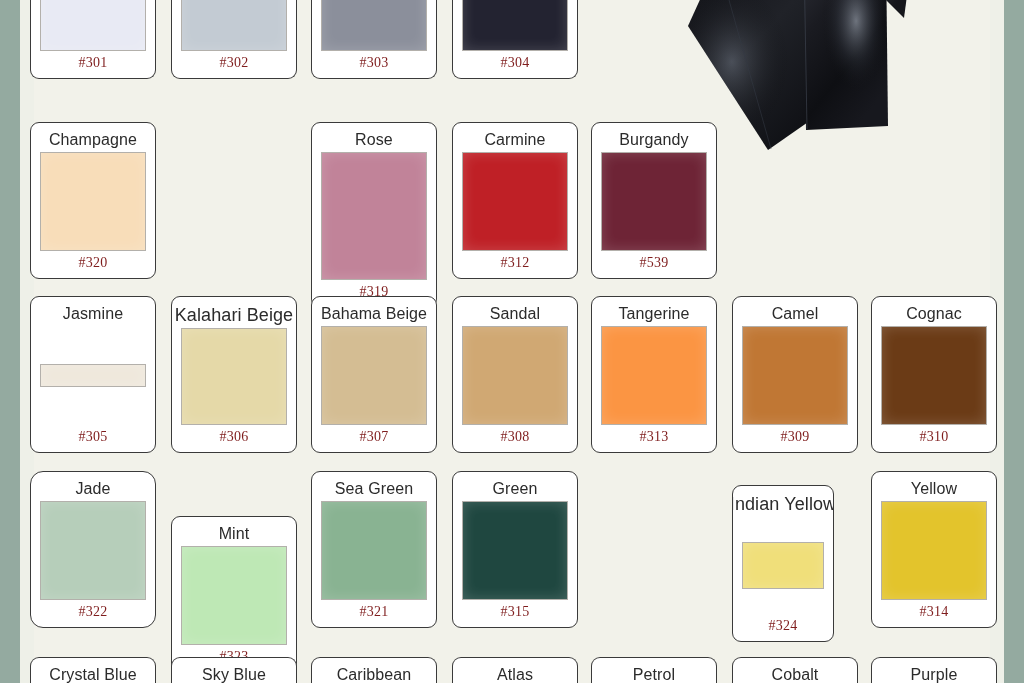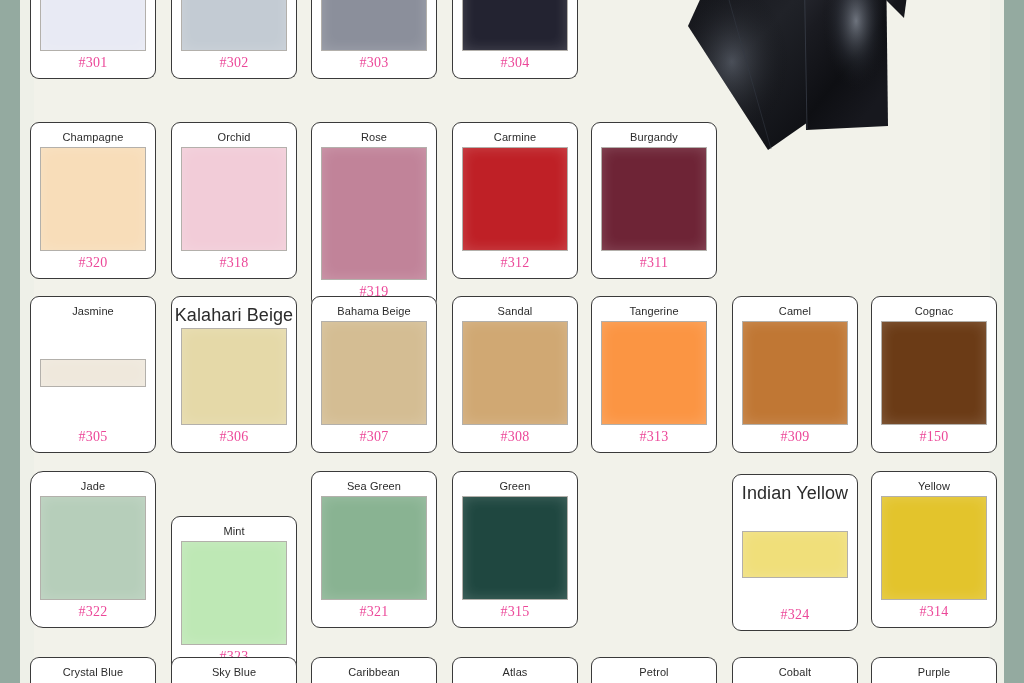--- a/index.html
+++ b/index.html
@@ -39,21 +39,21 @@
     position:absolute;
     background:#ffffff;
     border:1.2px solid #3a3a3a;
     border-radius:9px;
     display:flex;
     flex-direction:column;
     align-items:center;
     overflow:hidden;
   }
   .card-name {
-    font-size:11px;
+    font-size:16px;
     color:#2b2b2b;
     letter-spacing:.1px;
     white-space:nowrap;
     line-height:1;
     padding-top:9px;
     padding-bottom:4px;
   }
   .card-name.tight { font-size:18px; }
   .swatch-wrap {
     flex:1 1 auto;
@@ -64,21 +64,21 @@
     padding:0 9px;
   }
   .swatch {
     width:100%;
     height:100%;
     border:1.5px solid #b3b0ab;
     box-shadow:inset 0 0 14px rgba(255,255,255,.18);
   }
   .card-code {
     font-size:14px;
-    color:#ec4899;
+    color:#7f1d1d;
     line-height:1;
     padding-top:5px;
     padding-bottom:8px;
     font-family:"Liberation Serif", serif;
     letter-spacing:.3px;
   }
 
   
   .card.clip-top    { border-top:none; border-radius:0 0 9px 9px; }
   .card.clip-bottom { border-bottom:none; border-radius:9px 9px 0 0; }
@@ -129,47 +129,40 @@
         </div>
         <div class="card-code">#304</div>
       </div>
       <div class="card" style="left: -4px; top: 122px; width: 126px; height: 157px;">
         <div class="card-name">Champagne</div>
         <div class="swatch-wrap">
           <div class="swatch" style="background: rgb(248, 221, 185);"></div>
         </div>
         <div class="card-code">#320</div>
       </div>
-      <div class="card" style="left: 137px; top: 122px; width: 126px; height: 157px;">
-        <div class="card-name">Orchid</div>
-        <div class="swatch-wrap">
-          <div class="swatch" style="background: rgb(242, 204, 216);"></div>
-        </div>
-        <div class="card-code">#318</div>
-      </div>
       <div class="card" style="left: 277px; top: 122px; width: 126px; height: 186px;">
         <div class="card-name">Rose</div>
         <div class="swatch-wrap">
           <div class="swatch" style="background: rgb(193, 131, 153);"></div>
         </div>
         <div class="card-code">#319</div>
       </div>
       <div class="card" style="left: 418px; top: 122px; width: 126px; height: 157px;">
         <div class="card-name">Carmine</div>
         <div class="swatch-wrap">
           <div class="swatch" style="background: rgb(191, 32, 38);"></div>
         </div>
         <div class="card-code">#312</div>
       </div>
       <div class="card" style="left: 557px; top: 122px; width: 126px; height: 157px;">
         <div class="card-name">Burgandy</div>
         <div class="swatch-wrap">
           <div class="swatch" style="background: rgb(110, 36, 54);"></div>
         </div>
-        <div class="card-code">#311</div>
+        <div class="card-code">#539</div>
       </div>
       <div class="card" style="left: -4px; top: 296px; width: 126px; height: 157px; gap: 38px;">
         <div class="card-name">Jasmine</div>
         <div class="swatch-wrap">
           <div class="swatch" style="background: rgb(239, 232, 220);"></div>
         </div>
         <div class="card-code">#305</div>
       </div>
       <div class="card" style="left: 137px; top: 296px; width: 126px; height: 157px;">
         <div class="card-name tight">Kalahari Beige</div>
@@ -204,21 +197,21 @@
         <div class="swatch-wrap">
           <div class="swatch" style="background: rgb(192, 119, 52);"></div>
         </div>
         <div class="card-code">#309</div>
       </div>
       <div class="card" style="left: 837px; top: 296px; width: 126px; height: 157px;">
         <div class="card-name">Cognac</div>
         <div class="swatch-wrap">
           <div class="swatch" style="background: rgb(107, 59, 22);"></div>
         </div>
-        <div class="card-code">#150</div>
+        <div class="card-code">#310</div>
       </div>
       <div class="card" style="left: -4px; top: 471px; width: 126px; height: 157px; border-radius: 13px;">
         <div class="card-name">Jade</div>
         <div class="swatch-wrap">
           <div class="swatch" style="background: rgb(182, 206, 186);"></div>
         </div>
         <div class="card-code">#322</div>
       </div>
       <div class="card" style="left: 137px; top: 471px; width: 126px; height: 157px; margin-top: 45px;">
         <div class="card-name">Mint</div>
@@ -234,21 +227,21 @@
         </div>
         <div class="card-code">#321</div>
       </div>
       <div class="card" style="left: 418px; top: 471px; width: 126px; height: 157px;">
         <div class="card-name">Green</div>
         <div class="swatch-wrap">
           <div class="swatch" style="background: rgb(31, 71, 64);"></div>
         </div>
         <div class="card-code">#315</div>
       </div>
-      <div class="card" style="left: 698px; top: 474px; width: 126px; height: 157px; gap: 25px;">
+      <div class="card" style="left: 698px; top: 485px; width: 102px; height: 157px; gap: 25px;">
         <div class="card-name tight">Indian Yellow</div>
         <div class="swatch-wrap">
           <div class="swatch" style="background: rgb(240, 223, 122);"></div>
         </div>
         <div class="card-code">#324</div>
       </div>
       <div class="card" style="left: 837px; top: 471px; width: 126px; height: 157px;">
         <div class="card-name">Yellow</div>
         <div class="swatch-wrap">
           <div class="swatch" style="background: rgb(227, 196, 44);"></div>

